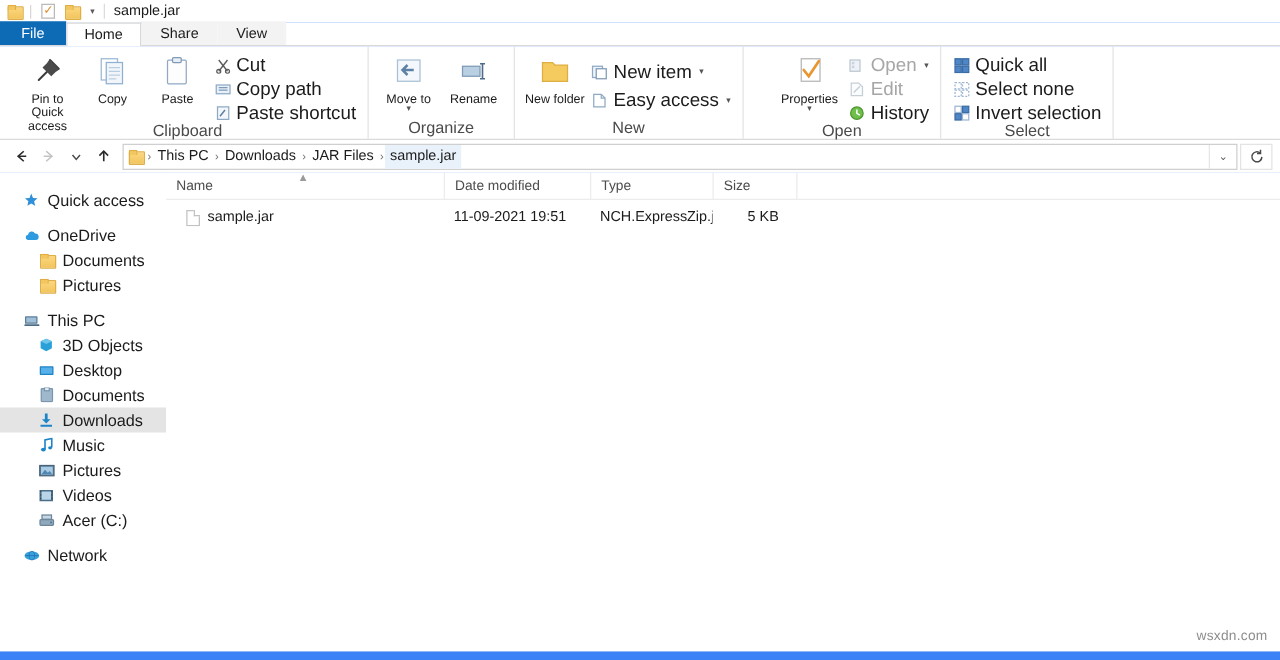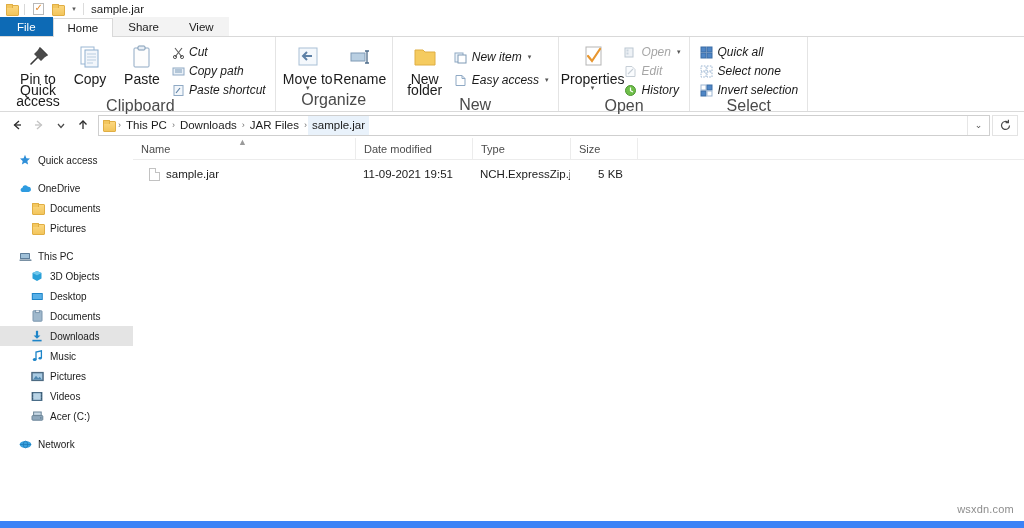--- a/index.html
+++ b/index.html
@@ -51,31 +51,31 @@
   .tab.active { background:#ffffff; border-color:#d9d9d9; position:relative; top:1px; }
 
   
   .ribbon {
     height: 75px; background:#ffffff; border-bottom:1px solid #dadada;
     display:flex; align-items:stretch; padding-left: 6px;
   }
   .grp { display:flex; flex-direction:column; justify-content:space-between;
          border-right:1px solid #e4e4e4; padding: 2px 6px 0 6px; }
   .grp-body { display:flex; align-items:flex-start; height:58px; }
-  .grp-title { text-align:center; font-size:16px; color:#4a4a4a; padding-bottom:2px; }
+  .grp-title { text-align:center; font-size:13px; color:#4a4a4a; padding-bottom:2px; }
 
   .bigbtn { width:52px; display:flex; flex-direction:column; align-items:center;
             padding-top:4px; cursor:default; }
-  .bigbtn .lbl { font-size:14px; color:#1b1b1b; text-align:center; line-height:11px; margin-top:3px; }
+  .bigbtn .lbl { font-size:10px; color:#1b1b1b; text-align:center; line-height:11px; margin-top:3px; }
   .bigbtn .caret { font-size:7px; color:#555; line-height:6px; }
   .bigico { height:28px; display:flex; align-items:center; justify-content:center; }
 
   .smallcol { display:flex; flex-direction:column; justify-content:flex-start; padding-top:5px; gap:3px; }
   .smallbtn { display:flex; align-items:center; gap:4px; height:16px; padding:0 3px; cursor:default; }
-  .smallbtn .lbl { font-size:12px; color:#1b1b1b; white-space:nowrap;font-style:italic; }
+  .smallbtn .lbl { font-size:15px; color:#1b1b1b; white-space:nowrap; }
   .smallbtn .lbl.dim { color:#a6a6a6; }
   .smallbtn .caret { font-size:7px; color:#555; margin-left:2px; }
 
   .ico16 { width:14px; height:14px; display:flex; align-items:center; justify-content:center; flex:0 0 14px; }
 
   
   .navbar { height: 26px; display:flex; align-items:center; padding: 0 6px; background:#fff; }
   .navbtn { width:22px; height:22px; display:flex; align-items:center; justify-content:center; cursor:default; }
   .navbtn svg { display:block; }
   .addrbox {
@@ -86,21 +86,21 @@
   .crumb { font-size:11.5px; color:#1b1b1b; padding:0 4px; line-height:19px; cursor:default; }
   .crumb.cur { background:#e9f2fb; }
   .crumb-sep { font-size:9px; color:#707070; padding:0 1px; }
   .addr-caret { width:22px; text-align:center; font-size:9px; color:#555; border-left:1px solid #e6e6e6; height:19px; line-height:19px; }
   .refresh { width:26px; height:21px; margin-left:2px; border:1px solid #e3e3e3; background:#fff;
              display:flex; align-items:center; justify-content:center; }
 
   
   .main { display:flex; height: 383px; background:#fff; }
   .sidebar { width: 133px; padding-top: 12px; background:#fff; }
-  .navitem { height:20px; display:flex; align-items:center; gap:6px; padding-left:18px; cursor:default; font-size:10px; }
+  .navitem { height:20px; display:flex; align-items:center; gap:6px; padding-left:18px; cursor:default; font-size:13px; }
   .navitem.lvl2 { padding-left:30px; }
   .navitem.sel { background:#e4e4e4; }
   .navitem .lbl { color:#1b1b1b; white-space:nowrap; }
   .navgap { height:8px; }
 
   .content { flex:1; background:#fff; position:relative; }
   .colhead { height:22px; display:flex; align-items:center; border-bottom:1px solid #ececec; position:relative; }
   .colcell { font-size:11px; color:#4c4c4c; padding-left:8px; border-left:1px solid #ececec;
              height:22px; line-height:22px; overflow:hidden; white-space:nowrap; }
   .colcell.first { border-left:none; }
@@ -278,21 +278,21 @@
             <span class="lbl">Easy access</span>
             <span class="caret">▾</span>
           </div>
         </div>
       </div>
       <div class="grp-title">New</div>
     </div>
 
     <div class="grp">
       <div class="grp-body">
-        <div class="bigbtn" style="width:56px;">
+        <div class="bigbtn" style="width:56px;margin-left:19px;">
           <div class="bigico">
             <svg width="26" height="26" viewBox="0 0 26 26">
               <rect x="6" y="3" width="15" height="18" fill="#fff" stroke="#b5b5b5"></rect>
               <path d="M8 12 L12 17 L20 5" stroke="#e8962f" stroke-width="2.2" fill="none" stroke-linecap="round"></path>
             </svg>
           </div>
           <div class="lbl">Properties</div>
           <div class="caret">▾</div>
         </div>
         <div class="smallcol">

